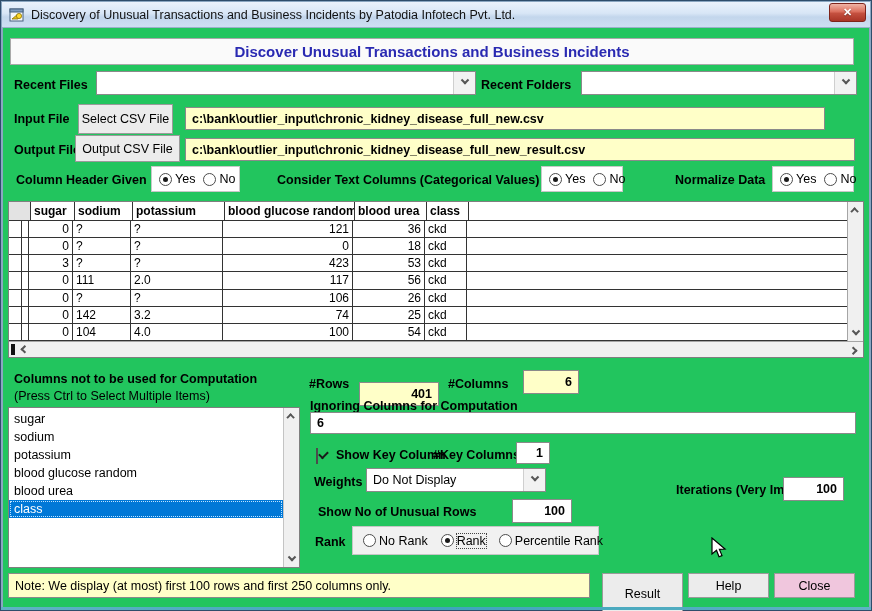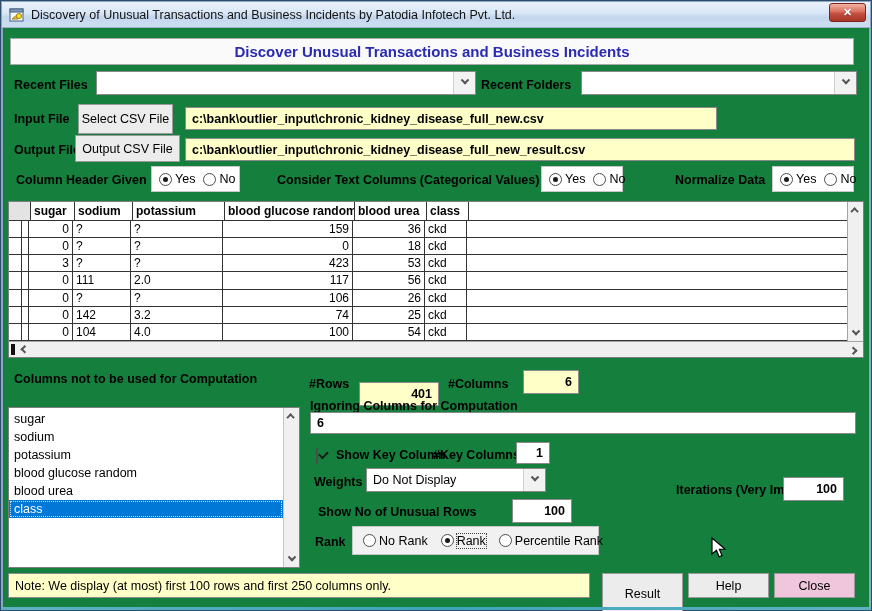--- a/index.html
+++ b/index.html
@@ -2,21 +2,21 @@
 <html style="--yellow: #ffffc8; --selblue: #0078d7; --titleblue: #2a2ab2; --closepink: #f0c6dd; --closered: #c4503f; --tbblue: #cfe0f3;"><head>
 <meta charset="utf-8">
 <style>
   :root{
     --yellow:#ffffc8; --selblue:#0078d7; --titleblue:#2a2ab2;
     --closepink:#f0c6dd; --closered:#c4503f; --tbblue:#cfe0f3;
   }
   *{box-sizing:border-box;}
   html,body{margin:0;padding:0;}
   body{font-family:"Liberation Sans",sans-serif;background:#fff;}
-  .window{position:relative;width:872px;height:611px;background:#15803d;overflow:hidden;
+  .window{position:relative;width:872px;height:611px;background:#22c55e;overflow:hidden;
     box-shadow:inset 0 0 0 1px #2e4d6b, inset 0 0 0 3px #8aa6c1;}
   .window::after{content:"";position:absolute;left:1px;right:1px;bottom:1px;height:3px;
     background:linear-gradient(90deg,#5fb2c4,#3da4bc 50%,#5fb2c4);}
   .f{position:absolute;font-size:12.5px;color:#000;}
   .lbl{font-weight:bold;line-height:16px;white-space:nowrap;}
   
   .titlebar{position:absolute;top:2px;left:2px;right:2px;height:26px;
     background:linear-gradient(180deg,#eaf2fc 0%,#d8e6f6 45%,#c3d6ec 60%,#cddff2 100%);
     border-bottom:1px solid #9ab0ca;display:flex;align-items:center;gap:6px;padding-left:7px;}
   .title-text{font-size:12.5px;color:#111;white-space:nowrap;}
@@ -125,21 +125,21 @@
   <div class="f combo" style="left:581px;top:71px;width:276px;height:24px;">
     <span></span>
     <span class="dd">
         <span class="ch down"></span>
       </span>
   </div>
 
   
   <div class="f lbl" style="left:14px;top:111px;">Input File</div>
   <div class="f btn" style="left:78px;top:104px;width:95px;height:30px;">Select CSV File</div>
-  <div class="f field-y" style="left:185px;top:107px;width:532px;height:23px;">c:\bank\outlier_input\chronic_kidney_disease_full_new.csv</div>
+  <div class="f field-y" style="left:185px;top:107px;width:640px;height:23px;">c:\bank\outlier_input\chronic_kidney_disease_full_new.csv</div>
 
   <div class="f lbl" style="left:14px;top:142px;">Output File</div>
   <div class="f field-y" style="left:185px;top:138px;width:670px;height:23px;">c:\bank\outlier_input\chronic_kidney_disease_full_new_result.csv</div>
   <div class="f btn" style="left:75px;top:135px;width:105px;height:27px;">Output CSV File</div>
 
   
   <div class="f lbl" style="left:16px;top:172px;">Column Header Given</div>
   <div class="f yn-box" style="left:151px;top:166px;width:89px;height:26px;">
       <span class="radio-item">
         <span class="radio on"></span>
@@ -189,21 +189,21 @@
             <div class="g-cell g-head" style="width: 42px;">class</div>
             <div class="g-fill"></div>
           </div>
         <div class="g-body" id="grid-body">
             <div class="g-row">
               <div class="g-rs1"></div>
               <div class="g-rs2"></div>
               <div class="g-cell r" style="width: 44px;">0</div>
               <div class="g-cell l" style="width: 58px;">?</div>
               <div class="g-cell l" style="width: 92px;">?</div>
-              <div class="g-cell r" style="width: 130px;">159</div>
+              <div class="g-cell r" style="width: 130px;">121</div>
               <div class="g-cell r" style="width: 72px;">36</div>
               <div class="g-cell l" style="width: 42px;">ckd</div>
               <div class="g-fill"></div>
             </div>
             <div class="g-row">
               <div class="g-rs1"></div>
               <div class="g-rs2"></div>
               <div class="g-cell r" style="width: 44px;">0</div>
               <div class="g-cell l" style="width: 58px;">?</div>
               <div class="g-cell l" style="width: 92px;">?</div>
@@ -285,20 +285,21 @@
         </div>
       <div class="spacer"></div>
       <div class="sb-btn">
           <span class="ch right"></span>
         </div>
     </div>
   </div>
 
   
   <div class="f lbl" style="left:14px;top:371px;">Columns not to be used for Computation</div>
+  <div class="f sub" style="left:14px;top:388px;">(Press Ctrl to Select Multiple Items)</div>
   <div class="f listbox" style="left:8px;top:407px;width:292px;height:161px;">
     <div class="lb-items" id="lb-items">
         <div class="lb-item">sugar</div>
         <div class="lb-item">sodium</div>
         <div class="lb-item">potassium</div>
         <div class="lb-item">blood glucose random</div>
         <div class="lb-item">blood urea</div>
         <div class="lb-item sel">class</div>
       </div>
     <div class="vsb">

